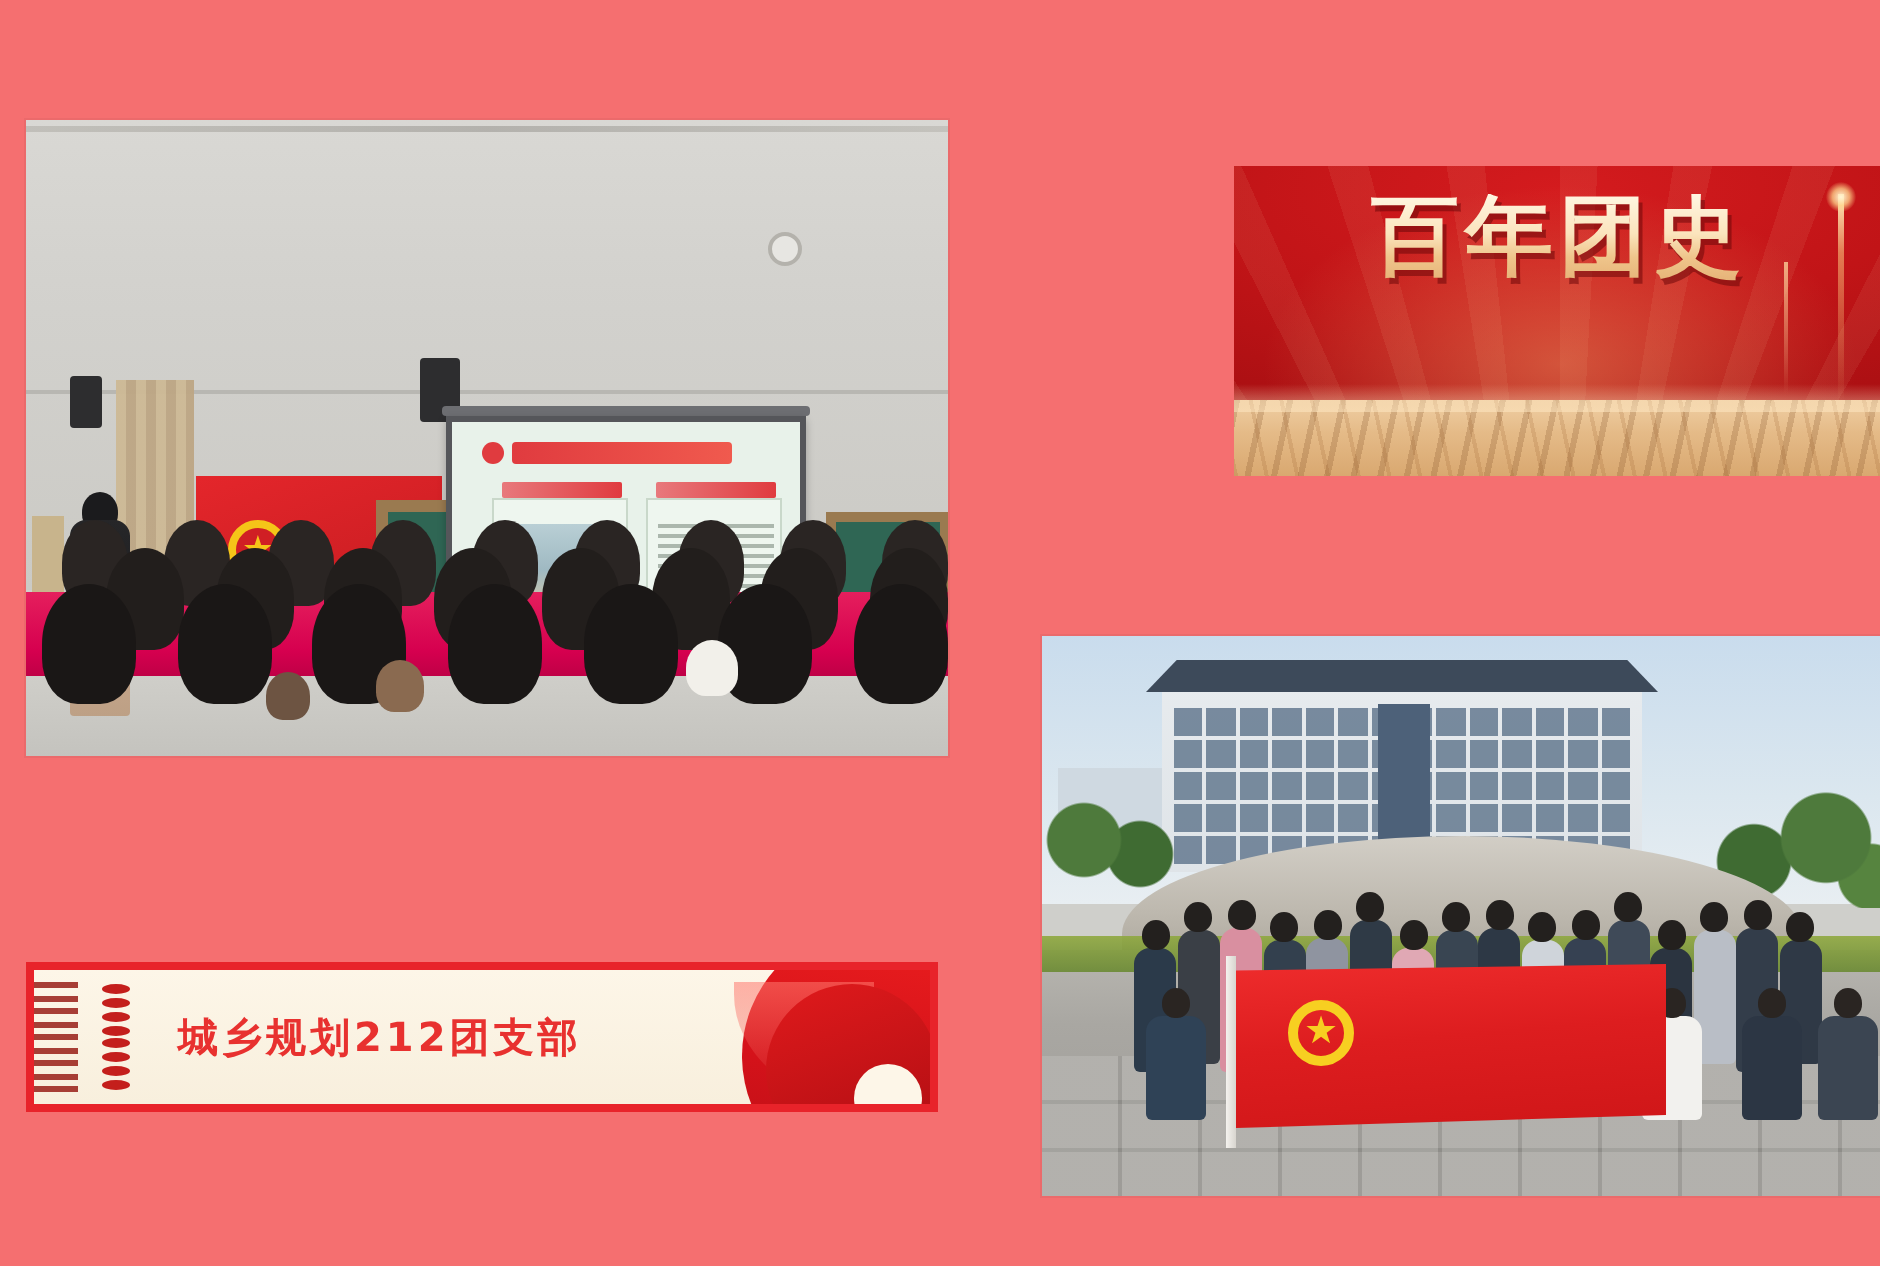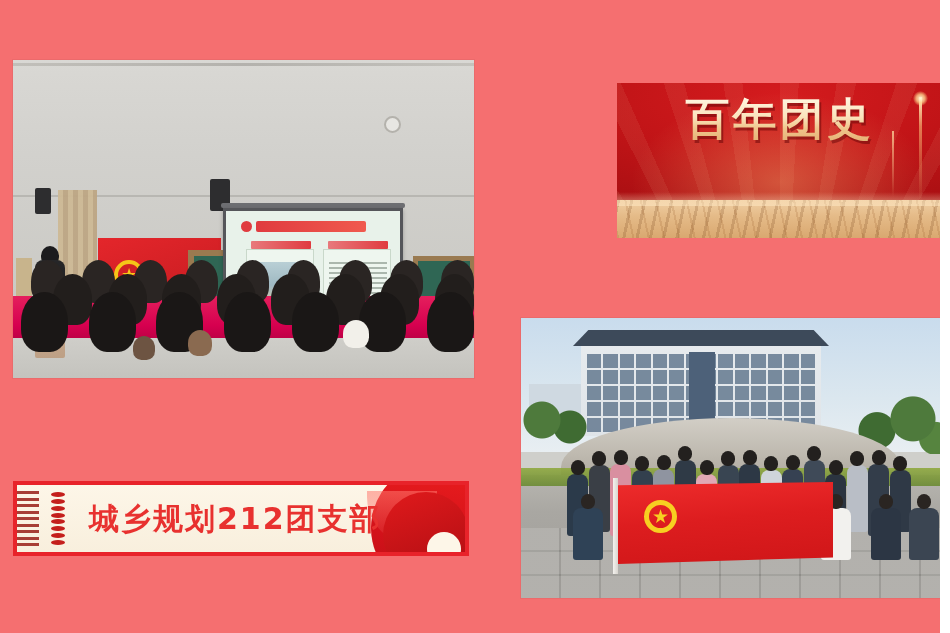--- a/index.html
+++ b/index.html
@@ -364,21 +364,21 @@
     background: #fdf6e8;
   }
   #title-plate .silk .s4 {
     position: absolute; right: 34px; top: 6px; width: 70px; height: 60px;
     border-radius: 0 0 0 90%;
     background: linear-gradient(180deg, rgba(255,120,110,.55), rgba(190,15,20,.15));
   }
   #title-plate .plate-text {
     position: absolute; left: 72px; top: 50%; transform: translateY(-50%);
     font-family: "DejaVu Sans", "Liberation Sans", sans-serif;
-    font-size: 30px;
+    font-size: 20px;
     font-weight: 700;
     letter-spacing: 2px;
     color: #e8312f;
     white-space: nowrap;
   }
 </style>
 </head>
 <body>
 
 <div id="slide">

